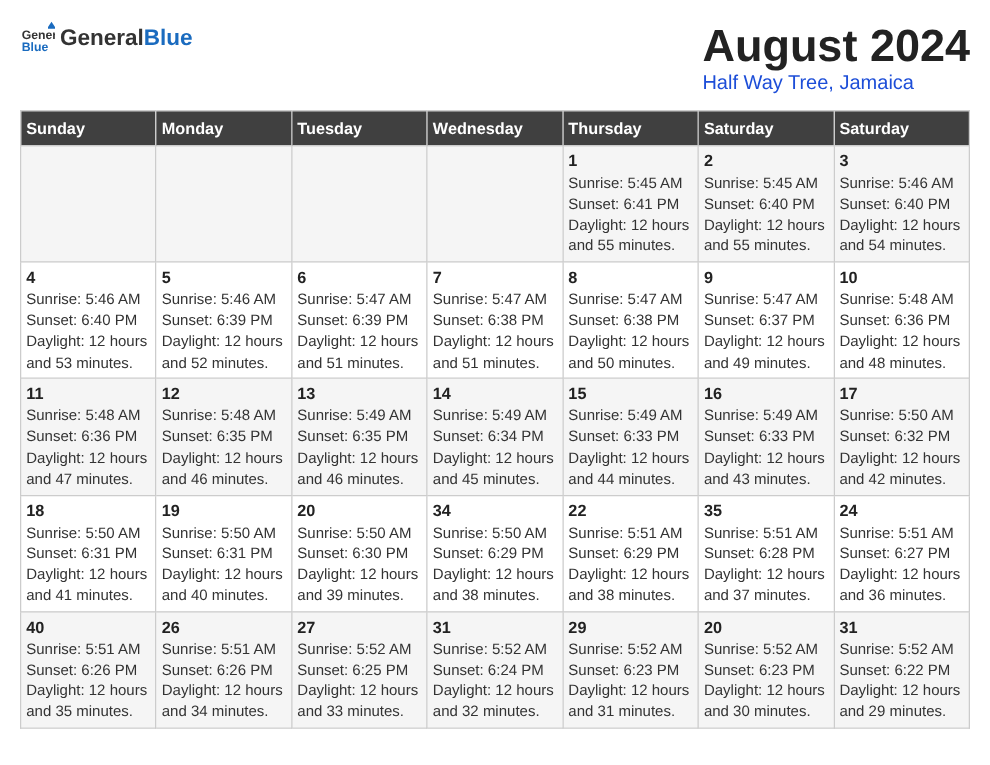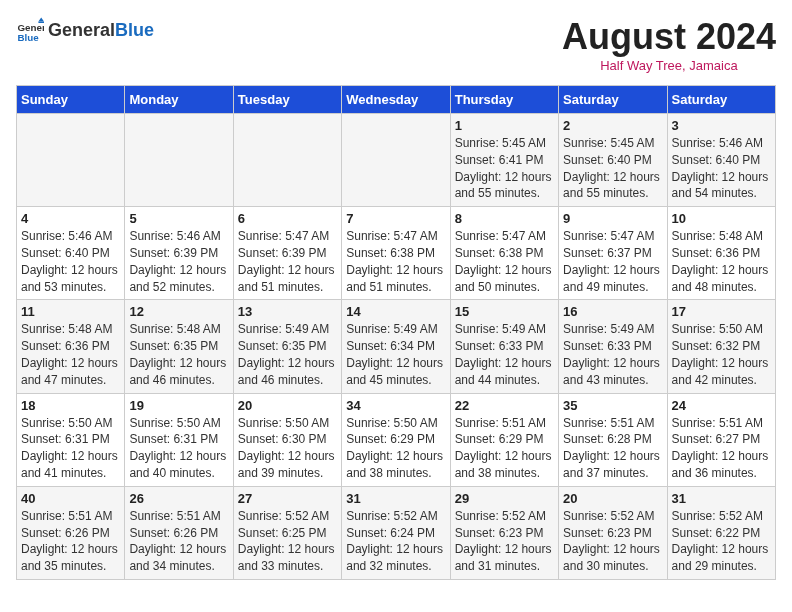--- a/index.html
+++ b/index.html
@@ -19,39 +19,39 @@
     .logo {
       display: flex;
       align-items: center;
       gap: 4px;
     }
     .logo-icon {
       width: 28px;
       height: 28px;
     }
     .title-area {
-      text-align: center;
+      text-align: left;
       margin-left: 12px;
     }
     .main-title {
       font-size: 36px;
       font-weight: bold;
       color: #222;
     }
     .sub-title {
-      font-size: 13px;
-      color: #be185d;
+      font-size: 16px;
+      color: #1d4ed8;
     }
     table {
       width: 100%;
       border-collapse: collapse;
       font-size: 11px;
     }
     thead tr th {
-      background-color: #1d4ed8;
+      background-color: #404040;
       color: #fff;
       padding: 6px 4px;
       text-align: left;
       font-size: 13px;
       font-weight: bold;
       border: 1px solid #ccc;
     }
     tbody tr td {
       border: 1px solid #ccc;
       padding: 4px;

